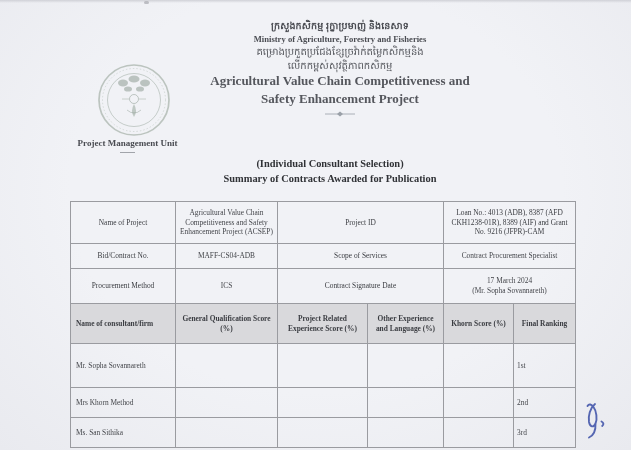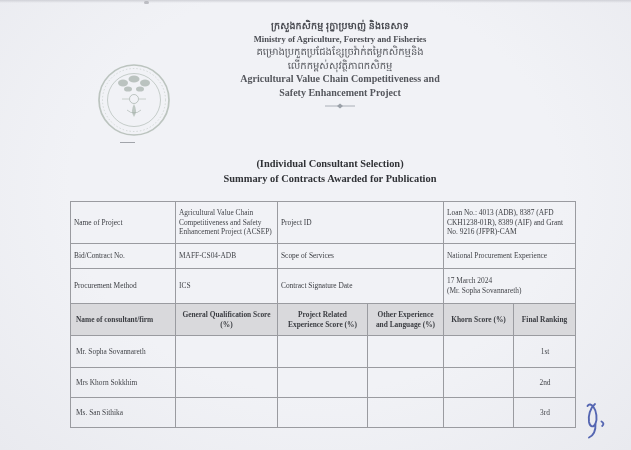--- a/index.html
+++ b/index.html
@@ -11,46 +11,46 @@
   }
   .top-edge{position:absolute;top:0;left:0;right:0;height:3px;
     background:linear-gradient(#d0d1d7, rgba(208,209,215,0));}
   .speck{position:absolute;left:144px;top:1px;width:5px;height:3px;background:#b4b5bb;border-radius:2px;opacity:.85;}
 
   
   .header-block{position:absolute;left:180px;top:21px;width:320px;text-align:center;}
   .kh1{font-size:9.5px;font-weight:bold;color:#4a4c52;line-height:1.25;letter-spacing:.2px;}
   .min-en{font-size:8.6px;font-weight:bold;color:#4a4c52;line-height:1.3;margin-top:1px;}
   .kh2,.kh3{font-size:10px;color:#53555b;line-height:1.35;}
-  .proj-en{font-size:10px;font-weight:bold;color:#55575d;line-height:1.35;}
+  .proj-en{font-size:13px;font-weight:bold;color:#55575d;line-height:1.35;}
   .flourish{margin:4px auto 0;display:block;}
 
   
   .seal{position:absolute;left:97px;top:63px;width:74px;height:74px;}
   .pmu{position:absolute;left:50px;top:138px;width:155px;text-align:center;}
   .pmu-label{font-size:9px;font-weight:bold;color:#4a4c52;}
   .pmu-dash{width:15px;height:1px;background:#8d9097;margin:4px auto 0;opacity:.8;}
 
   
   .title-block{position:absolute;left:110px;top:156px;width:440px;text-align:center;
     font-weight:bold;color:#303236;font-size:10.4px;line-height:1.45;}
 
   
   .tbl-wrap{position:absolute;left:70px;top:201px;}
   table{border-collapse:collapse;table-layout:fixed;width:505px;}
   td,th{border:1px solid #9a9ba0;font-size:7.4px;line-height:1.3;padding:1px 3px;
-    vertical-align:middle;font-weight:normal;color:#44464b;
+    vertical-align:middle;text-align:center;font-weight:normal;color:#44464b;
     overflow:hidden;}
   .lbl{font-weight:normal;color:#3a3c41;}
   th{background:#d9d9dc;font-weight:bold;color:#3a3c41;}
   .name-cell{text-align:left;padding-left:5px;}
-  .rank-cell{text-align:center;padding-right:2px;}
+  .rank-cell{text-align:left;padding-right:2px;}
   .pre{white-space:pre-line;}
-  .r1{height:42px;} .r2{height:25px;} .r3{height:35px;} .r4{height:32px;}
-  .r5{height:32px;} .r6{height:30px;} .r7{height:30px;}
+  .r1{height:42px;} .r2{height:25px;} .r3{height:35px;} .r4{height:40px;}
+  .r5{height:44px;} .r6{height:30px;} .r7{height:30px;}
 
   
   .signature{position:absolute;left:576px;top:397px;}
 </style>
 </head>
 <body>
 
 <div class="paper">
   <div class="top-edge"></div>
   <div class="speck"></div>
@@ -79,20 +79,21 @@
       <ellipse cx="31" cy="26" rx="4" ry="2.6"></ellipse>
       <ellipse cx="43" cy="26" rx="4" ry="2.6"></ellipse>
     </g>
     <circle cx="37" cy="36" r="4.5" fill="none" stroke="#7e8f82" stroke-width="0.9" opacity="0.5"></circle>
     <path d="M25 36 h7 M42 36 h7" stroke="#7e8f82" stroke-width="0.8" opacity="0.45"></path>
     <path d="M37 41 q-4 7 0 13 q4 -6 0 -13" fill="#76897a" opacity="0.4"></path>
     <path d="M30 47 q7 6 14 0" fill="none" stroke="#7e8f82" stroke-width="0.9" opacity="0.45"></path>
   </svg>
 
   <div class="pmu">
+    <div class="pmu-label">Project Management Unit</div>
     <div class="pmu-dash"></div>
   </div>
 
   <div class="title-block">
     <div>(Individual Consultant Selection)</div>
     <div>Summary of Contracts Awarded for Publication</div>
   </div>
 
   <div class="tbl-wrap">
     <table>
@@ -108,21 +109,21 @@
           <tr class="r1">
         <td class="lbl">Name of Project</td>
         <td>Agricultural Value Chain Competitiveness and Safety Enhancement Project (ACSEP)</td>
         <td class="lbl" colspan="2">Project ID</td>
         <td class="lbl" colspan="2">Loan No.: 4013 (ADB), 8387 (AFD CKH1238-01R), 8389 (AIF) and Grant No. 9216 (JFPR)-CAM</td>
       </tr>
       <tr class="r2">
         <td class="lbl">Bid/Contract No.</td>
         <td>MAFF-CS04-ADB</td>
         <td class="lbl" colspan="2">Scope of Services</td>
-        <td colspan="2">National Procurement Experience</td>
+        <td colspan="2">Contract Procurement Specialist</td>
       </tr>
       <tr class="r3">
         <td class="lbl">Procurement Method</td>
         <td>ICS</td>
         <td class="lbl" colspan="2">Contract Signature Date</td>
         <td colspan="2" class="pre">17 March 2024
 (Mr. Sopha Sovannareth)</td>
       </tr>
       <tr class="r4">
         <th class="name-cell">Name of consultant/firm</th>
@@ -134,21 +135,21 @@
       </tr>
       <tr class="r5">
         <td class="name-cell">Mr. Sopha Sovannareth</td>
         <td></td>
         <td></td>
         <td></td>
         <td></td>
         <td class="rank-cell">1st</td>
       </tr>
       <tr class="r6">
-        <td class="name-cell">Mrs Khorn Sokkhim</td>
+        <td class="name-cell">Mrs Khorn Method</td>
         <td></td>
         <td></td>
         <td></td>
         <td></td>
         <td class="rank-cell">2nd</td>
       </tr>
       <tr class="r7">
         <td class="name-cell">Ms. San Sithika</td>
         <td></td>
         <td></td>

